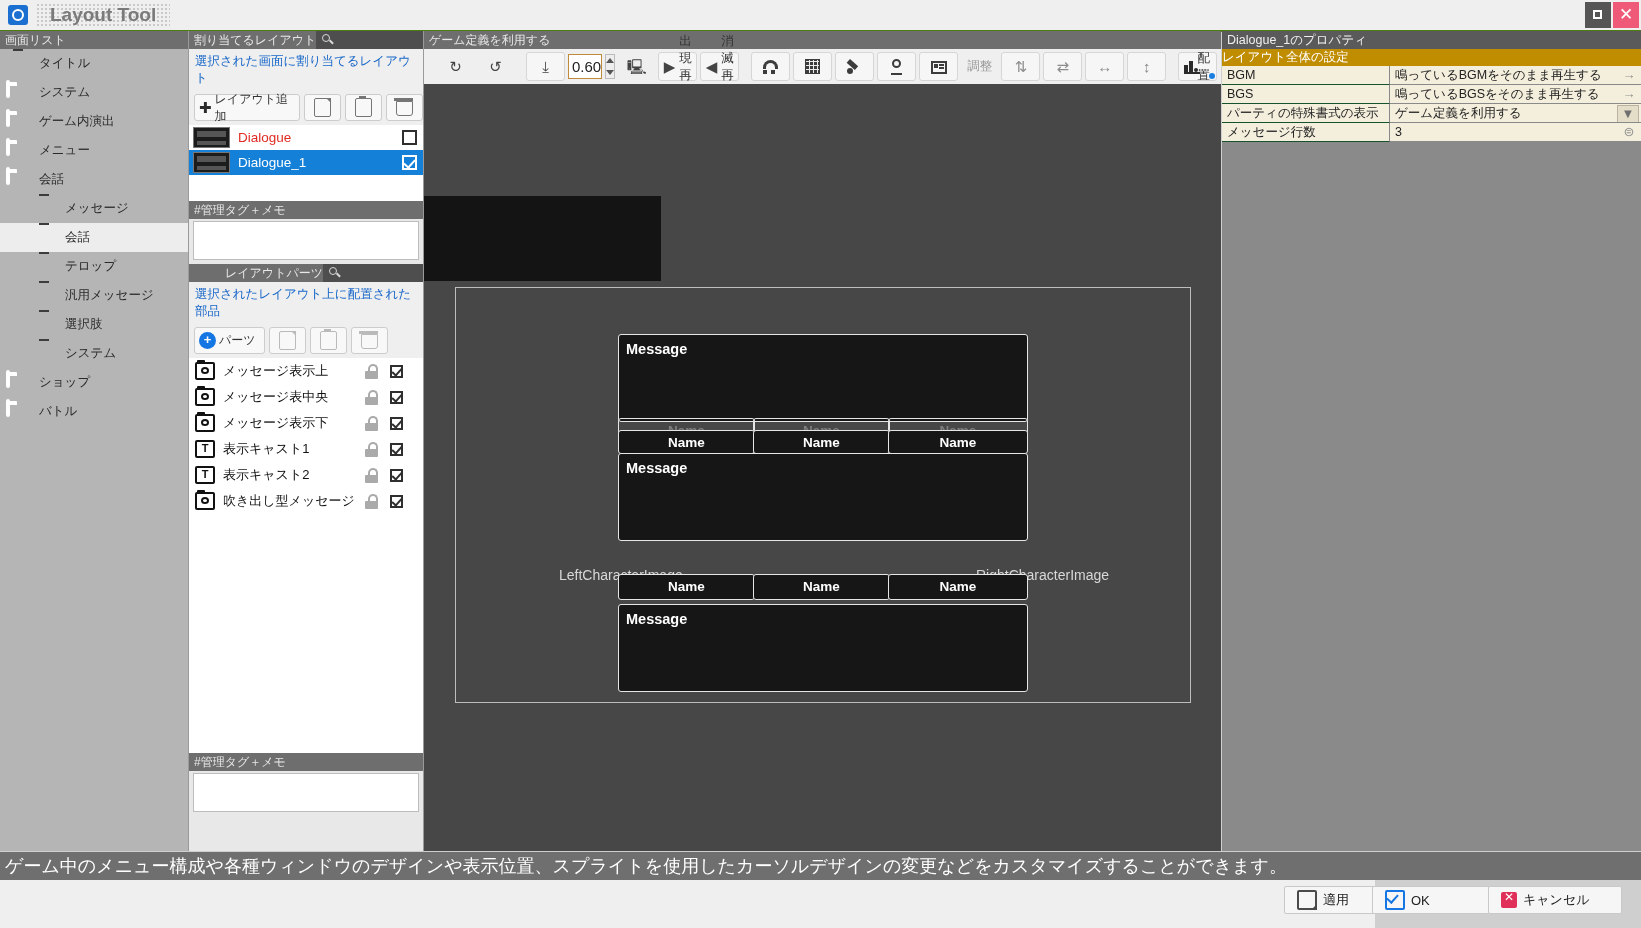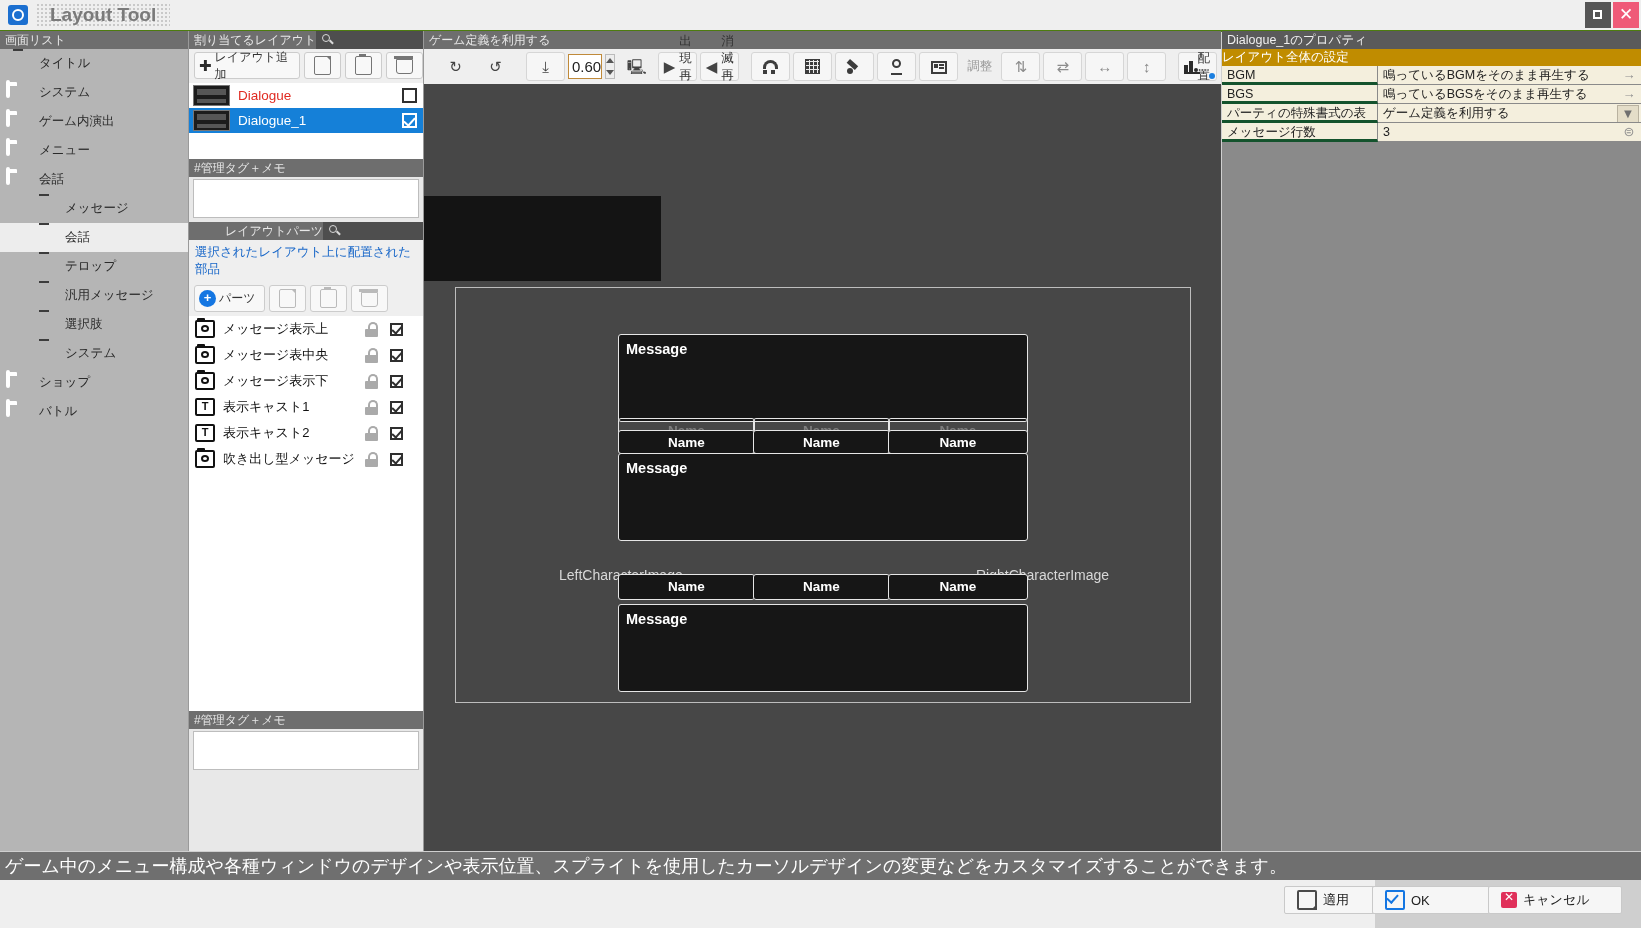--- a/index.html
+++ b/index.html
@@ -143,21 +143,21 @@
   .pvwin .msg{color:#fff;font-size:14.5px;font-weight:bold;padding:6px 0 0 7px;}
   .namebox{position:absolute;background:#161616;border:1px solid #e6e6e6;border-radius:3px;box-sizing:border-box;color:#fff;font-size:13.5px;font-weight:bold;text-align:center;line-height:24px;}
   .namebox.ghost{color:#7d7d7d;background:transparent;}
   .charlabel{position:absolute;color:#d8d8d8;font-size:14px;}
 
   
   .props{position:absolute;left:1222px;top:31px;width:419px;height:820px;background:#8a8a8a;}
   .pr-head{height:18px;line-height:18px;background:#5a5a5a;color:#f0f0f0;font-size:12.5px;padding-left:5px;}
   .pr-section{height:17px;line-height:17px;background:#c08c00;color:#ffffff;font-size:12.5px;}
   .prow2{display:flex;height:19px;align-items:stretch;font-size:12.5px;}
-  .prow2 .k{width:156px;background:#f4efdd;border-right:1px solid #8a8a8a;border-bottom:3px solid #14532d;padding-left:5px;line-height:18px;color:#222;box-sizing:border-box;}
+  .prow2 .k{width:168px;background:#f4efdd;border-right:1px solid #8a8a8a;border-bottom:1px solid #14532d;padding-left:5px;line-height:18px;color:#222;box-sizing:border-box;}
   .prow2 .v{flex:1 1 auto;background:#f4efdd;border-bottom:1px solid #8a8a8a;padding-left:5px;line-height:18px;color:#222;box-sizing:border-box;position:relative;overflow:hidden;white-space:nowrap;}
   .prow2 .v .ctl{position:absolute;right:2px;top:1px;width:20px;height:16px;display:flex;align-items:center;justify-content:center;color:#8f8f8f;font-size:13px;}
   .prow2 .v .ctl.box{border:1px solid #b9b2a0;background:#e4ddc8;color:#6f6f6f;}
 
   
   .statusbar{position:absolute;left:0;top:852px;width:1641px;height:28px;background:#6f6f6f;color:#fff;font-size:18px;line-height:28px;padding-left:5px;box-sizing:border-box;}
   .footer{position:absolute;left:0;top:880px;width:1375px;height:48px;background:#efefef;}
   .fbtn{position:absolute;top:6px;height:26px;background:#f6f6f6;border:1px solid #c9c9c9;border-radius:2px;display:flex;align-items:center;gap:6px;padding:0 12px;font-size:13px;color:#222;}
   .fbtn .bi{width:16px;height:16px;position:relative;}
   .bi-apply{border:2px solid #4a4a4a;border-radius:2px;}
@@ -256,20 +256,21 @@
 
   <div class="midcol">
 
     <div class="ph withsearch">
       <span class="phlabel">割り当てるレイアウト</span>
       <span class="srch">
           <span class="mag"></span>
         </span>
     </div>
 
+    <div class="mid-sub">選択された画面に割り当てるレイアウト</div>
 
     <div class="btnrow">
       <div class="tbtn lbl">
         <span class="plus">✚</span>
         <span>レイアウト追加</span>
       </div>
       <div class="tbtn">
           <span class="gi copy"></span>
         </div>
       <div class="tbtn">

